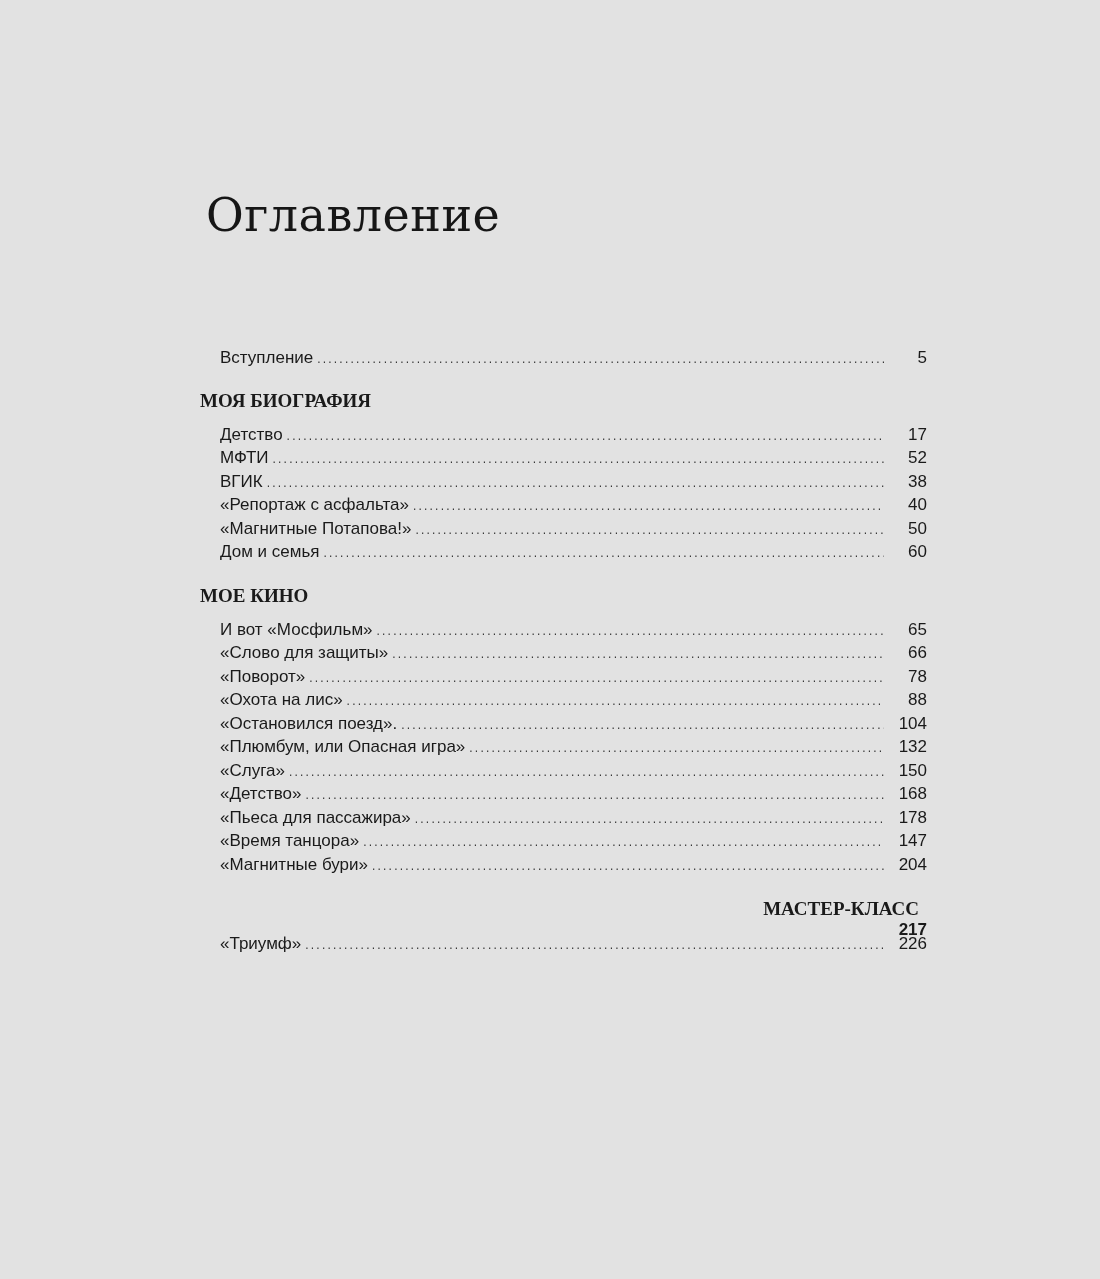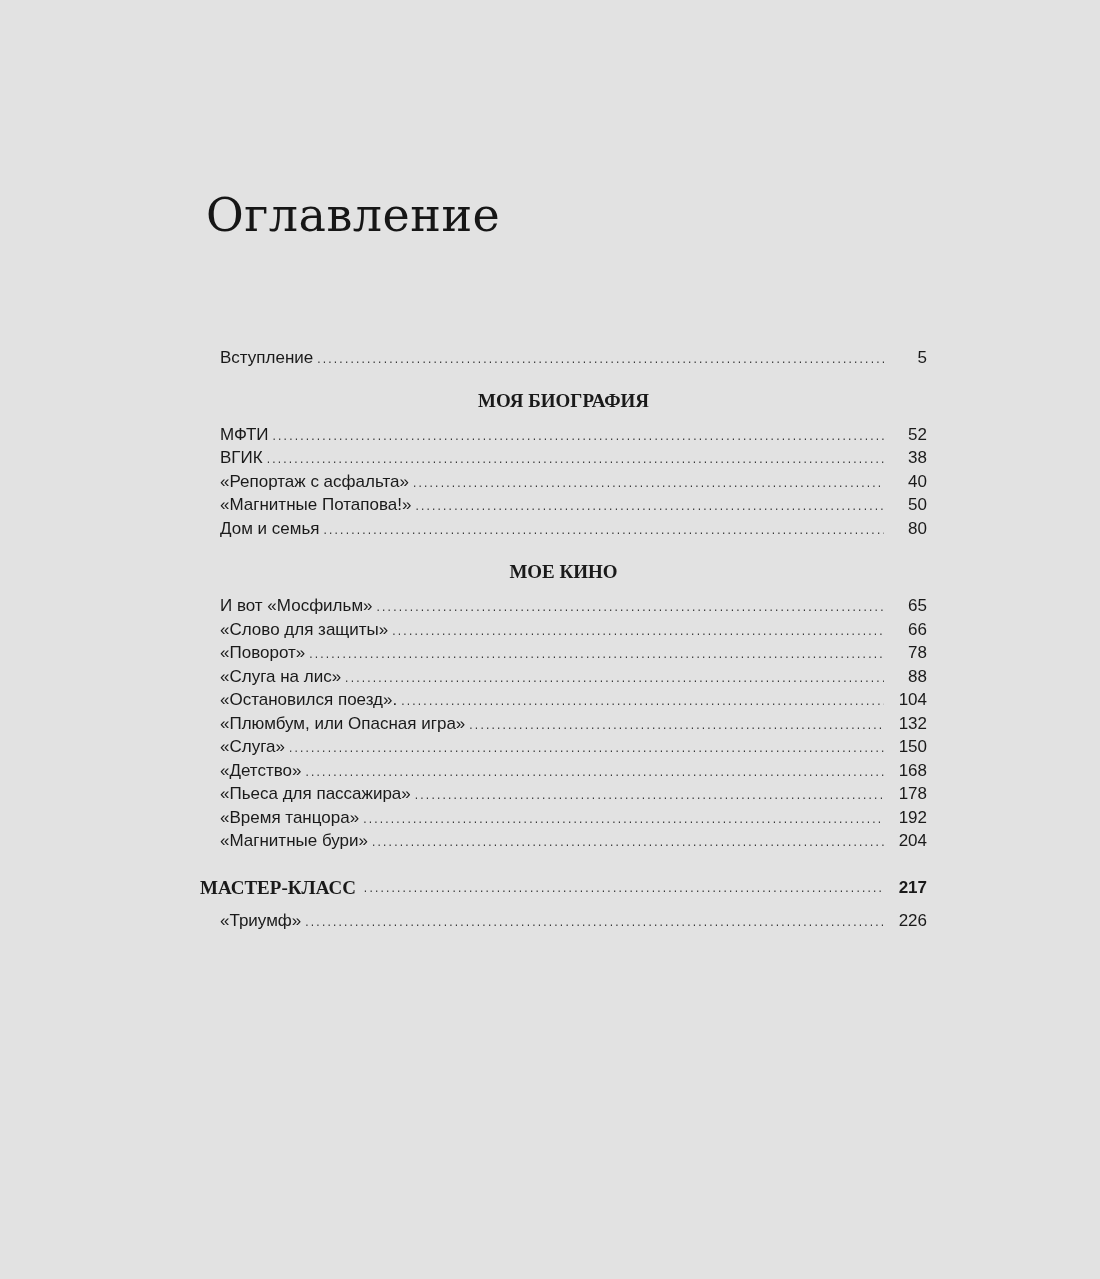--- a/index.html
+++ b/index.html
@@ -53,28 +53,28 @@
   .section {
     font-family: "Liberation Serif", serif;
     font-weight: bold;
     font-size: 19px;
     line-height: 26px;
     height: 26px;
     margin-top: 16px;
     margin-bottom: 9px;
     color: #1a1a1a;
     white-space: nowrap;
-    text-align: center;
   }
   .section-row {
     display: flex;
-    align-items: center;
+    align-items: flex-end;
     height: 26px;
     margin-top: 22px;
     margin-bottom: 8px;
+    flex-direction: column;
   }
   .section-row .label {
     font-family: "Liberation Serif", serif;
     font-weight: bold;
     font-size: 19px;
     white-space: nowrap;
     padding-right: 8px;
   }
   .section-row .leader {
     flex: 1; overflow: hidden; white-space: nowrap;
@@ -98,20 +98,25 @@
 <div class="toc">
 
   <div class="row sub">
     <span class="label">Вступление</span>
     <span class="leader"></span>
     <span class="page">5</span>
   </div>
 
   <div class="section" style="margin-top:18px;">МОЯ БИОГРАФИЯ</div>
   <div class="row sub">
+    <span class="label">Детство</span>
+    <span class="leader"></span>
+    <span class="page">17</span>
+  </div>
+  <div class="row sub">
     <span class="label">МФТИ</span>
     <span class="leader"></span>
     <span class="page">52</span>
   </div>
   <div class="row sub">
     <span class="label">ВГИК</span>
     <span class="leader"></span>
     <span class="page">38</span>
   </div>
   <div class="row sub">
@@ -120,41 +125,41 @@
     <span class="page">40</span>
   </div>
   <div class="row sub">
     <span class="label">«Магнитные Потапова!»</span>
     <span class="leader"></span>
     <span class="page">50</span>
   </div>
   <div class="row sub">
     <span class="label">Дом и семья</span>
     <span class="leader"></span>
-    <span class="page">80</span>
+    <span class="page">60</span>
   </div>
 
   <div class="section" style="margin-top:19px;">МОЕ КИНО</div>
   <div class="row sub">
     <span class="label">И вот «Мосфильм»</span>
     <span class="leader"></span>
     <span class="page">65</span>
   </div>
   <div class="row sub">
     <span class="label">«Слово для защиты»</span>
     <span class="leader"></span>
     <span class="page">66</span>
   </div>
   <div class="row sub">
     <span class="label">«Поворот»</span>
     <span class="leader"></span>
     <span class="page">78</span>
   </div>
   <div class="row sub">
-    <span class="label">«Слуга на лис»</span>
+    <span class="label">«Охота на лис»</span>
     <span class="leader"></span>
     <span class="page">88</span>
   </div>
   <div class="row sub">
     <span class="label">«Остановился поезд».</span>
     <span class="leader"></span>
     <span class="page">104</span>
   </div>
   <div class="row sub">
     <span class="label">«Плюмбум, или Опасная игра»</span>
@@ -172,21 +177,21 @@
     <span class="page">168</span>
   </div>
   <div class="row sub">
     <span class="label">«Пьеса для пассажира»</span>
     <span class="leader"></span>
     <span class="page">178</span>
   </div>
   <div class="row sub">
     <span class="label">«Время танцора»</span>
     <span class="leader"></span>
-    <span class="page">192</span>
+    <span class="page">147</span>
   </div>
   <div class="row sub">
     <span class="label">«Магнитные бури»</span>
     <span class="leader"></span>
     <span class="page">204</span>
   </div>
 
   <div class="section-row">
     <span class="label">МАСТЕР-КЛАСС</span>
     <span class="leader"></span>

